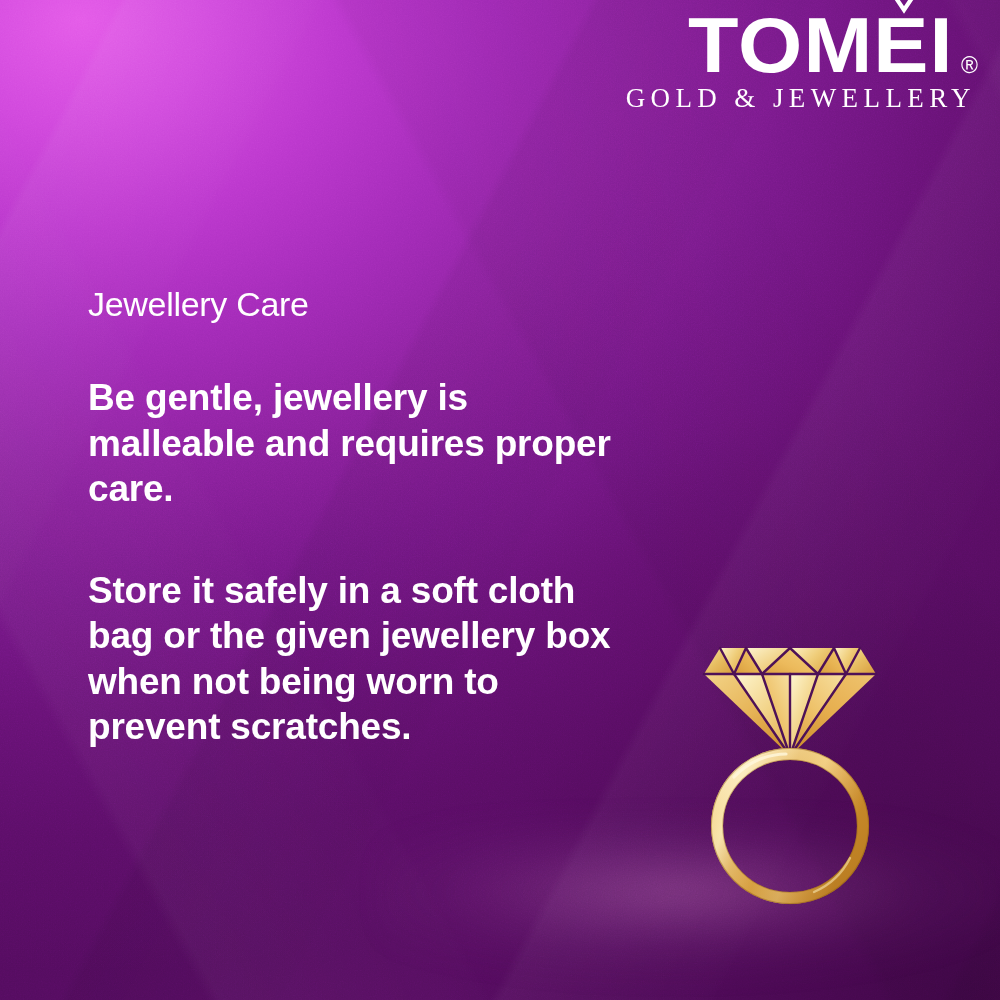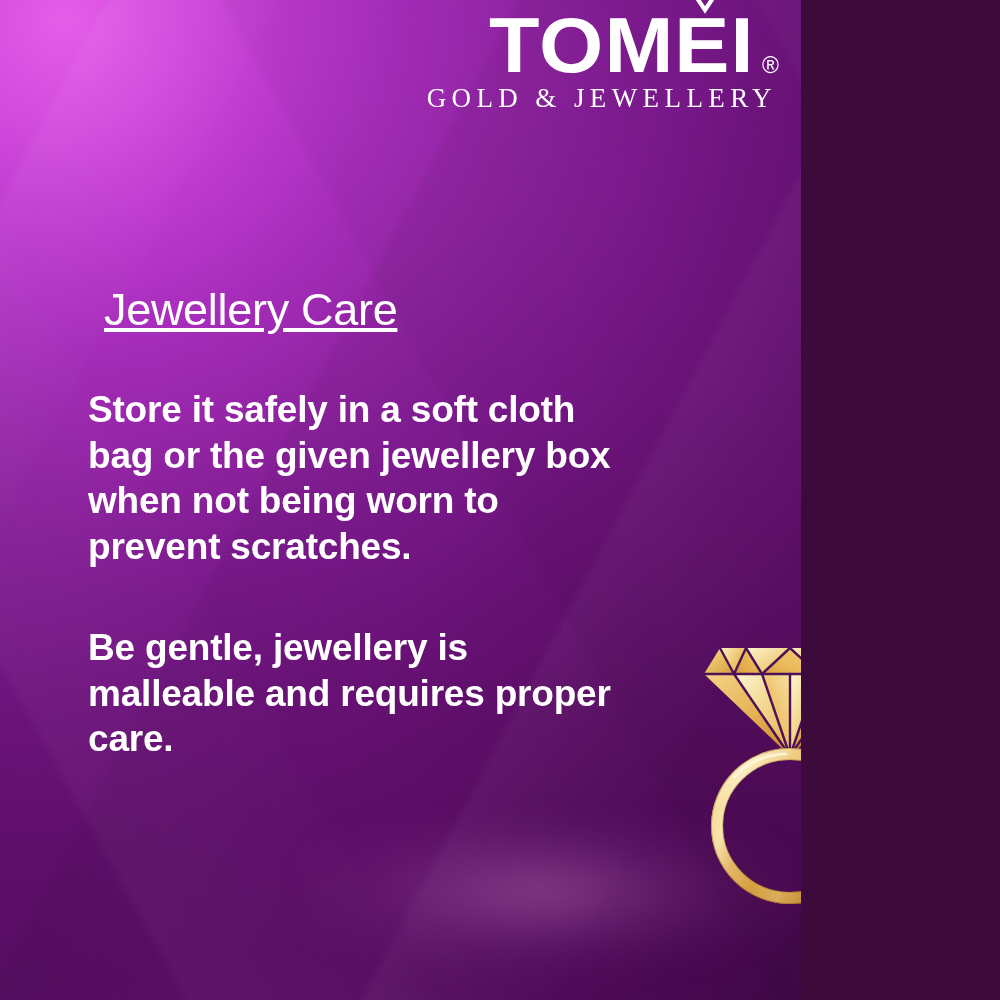--- a/index.html
+++ b/index.html
@@ -7,21 +7,21 @@
     margin: 0;
     padding: 0;
     background: #3c0b3c;
   }
   body {
     font-family: "Liberation Sans", sans-serif;
   }
 
   #poster {
     position: relative;
-    width: 801px;
+    width: 1000px;
     height: 1000px;
     overflow: hidden;
     background: #14532d;
   }
 
   
   .bg-base {
     position: absolute;
     inset: 0;
     background:
@@ -166,26 +166,25 @@
   
   .copy {
     position: absolute;
     left: 88px;
     top: 285px;
     width: 600px;
   }
   .headline {
     font-family: "Liberation Sans", sans-serif;
     font-weight: 400;
-    font-size: 45px;
+    font-size: 34px;
     line-height: 1.12;
     letter-spacing: -0.3px;
     color: #ffffff;
-    margin: 0 0 52px 16px;
-    text-decoration: underline;
+    margin: 0 0 52px 0;
   }
   .para {
     font-family: "Liberation Sans", sans-serif;
     font-weight: 700;
     font-size: 37px;
     line-height: 1.23;
     letter-spacing: -0.2px;
     color: #ffffff;
     margin: 0 0 56px 0;
     max-width: 545px;
@@ -234,22 +233,22 @@
       </svg>
 
       <span class="logo-word">TOMEI</span>
       <span class="logo-reg">®</span>
     </div>
     <div class="logo-sub">GOLD &amp; JEWELLERY</div>
   </div>
 
   <div class="copy">
     <h1 class="headline">Jewellery Care</h1>
+    <p class="para">Be gentle, jewellery is malleable and requires proper care.</p>
     <p class="para">Store it safely in a soft cloth bag or the given jewellery box when not being worn to prevent scratches.</p>
-    <p class="para">Be gentle, jewellery is malleable and requires proper care.</p>
   </div>
 
   <svg class="ring-art" viewBox="0 0 200 280" aria-hidden="true">
     <defs>
 
       <linearGradient id="gCrownA" x1="0" y1="0" x2="1" y2="1">
         <stop offset="0%" stop-color="#f6e4a6"></stop>
         <stop offset="48%" stop-color="#e8bf63"></stop>
         <stop offset="100%" stop-color="#d79c3d"></stop>
       </linearGradient>

